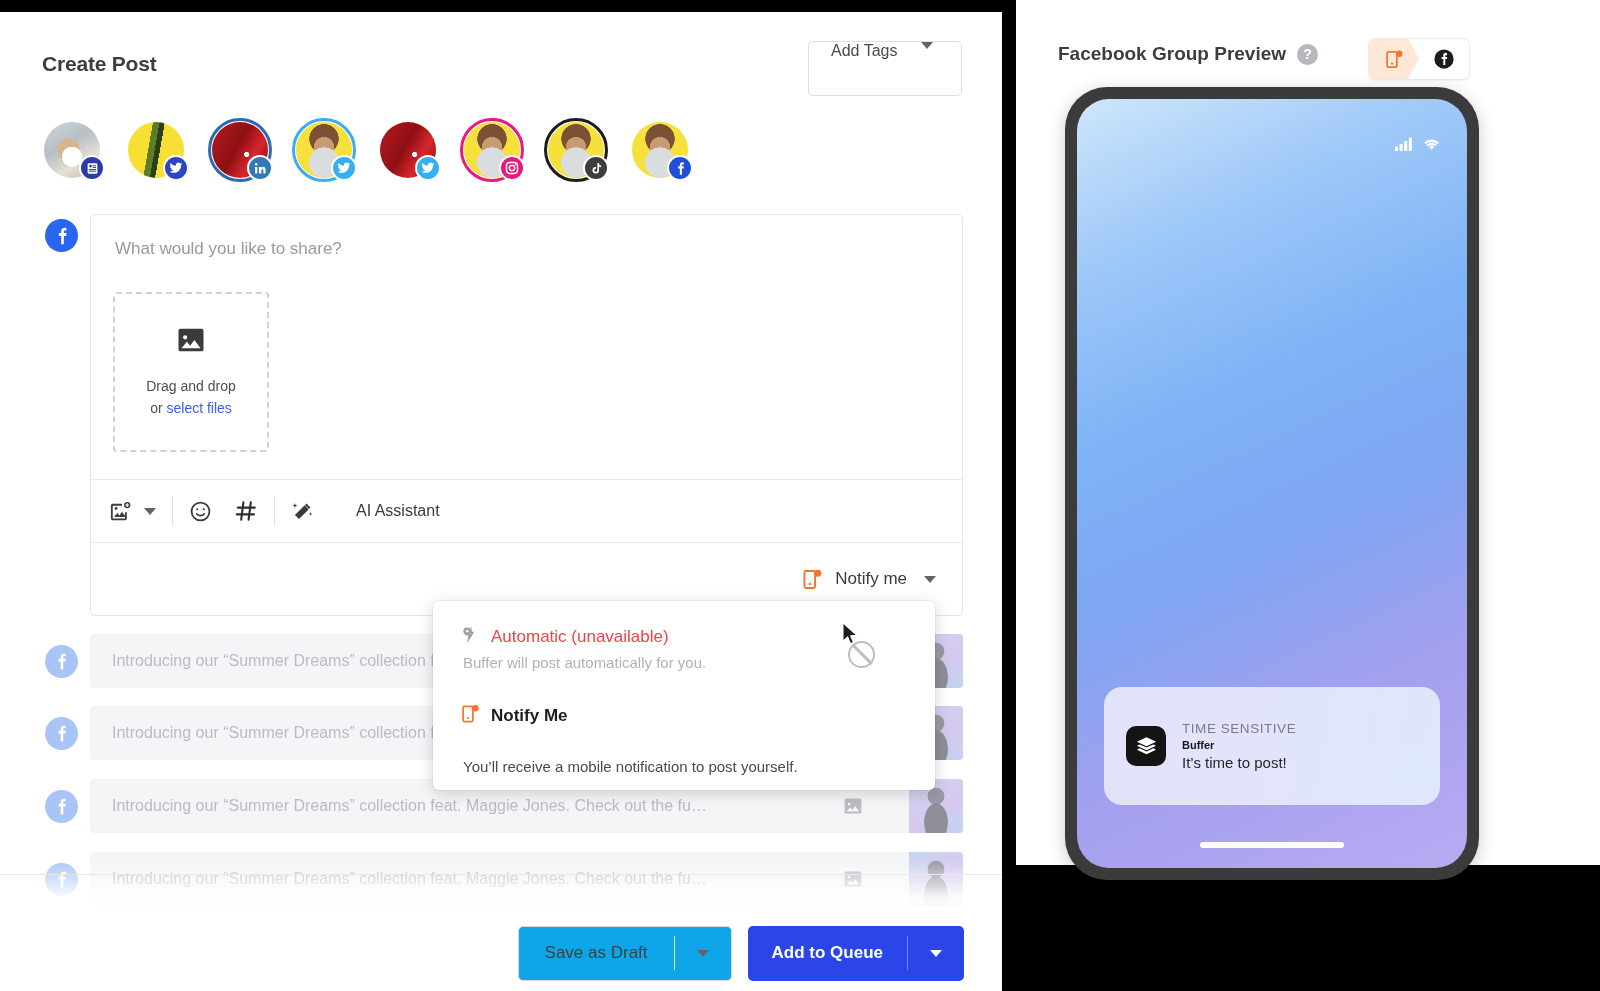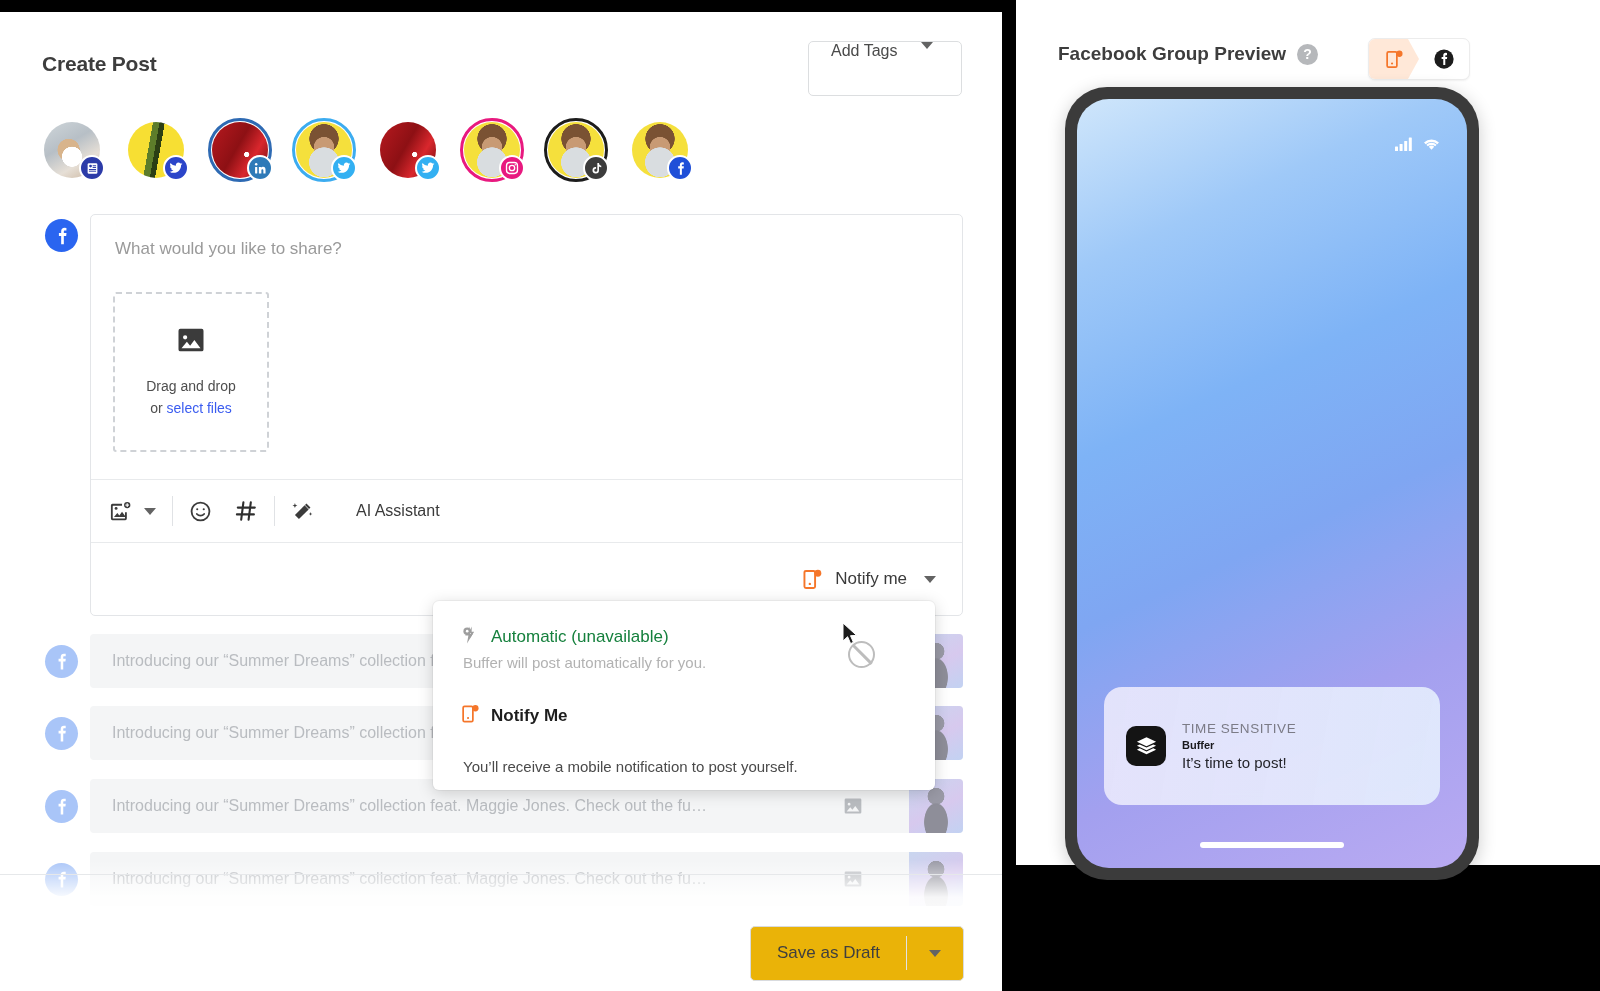--- a/index.html
+++ b/index.html
@@ -142,21 +142,21 @@
     background: #fff; border-radius: 6px;
     box-shadow: 0 3px 16px rgba(0,0,0,.17), 0 0 0 1px rgba(0,0,0,.04);
     z-index: 40;
   }
   .popup-item { position: absolute; left: 0; width: 502px; }
   .pi-auto { top: 26px; }
   .pi-notify { top: 105px; }
   .pi-head { display: flex; align-items: center; padding-left: 58px; position: relative; }
   .pi-ico { position: absolute; left: 27px; top: 50%; transform: translateY(-50%); }
   .pi-title { font-size: 17px; }
-  .pi-title.dim { color: #15803d; }
+  .pi-title.dim { color: #ef4444; }
   .pi-title.on { color: #1d1d1d; font-weight: bold; }
   .pi-sub { padding-left: 30px; margin-top: 7px; font-size: 15px; }
   .pi-sub.dim { color: #b2b2b2; }
   .pi-sub.on { color: #4a4a4a; margin-top: 32px; }
   .cursor-arrow { position: absolute; left: 409px; top: 21px; z-index: 3; }
   .cursor-block {
     position: absolute; left: 415px; top: 40px;
     width: 27px; height: 27px; border-radius: 50%;
     border: 2.5px solid #bdbdbd; z-index: 2;
   }
@@ -204,21 +204,21 @@
   
   .footer {
     position: absolute; left: 0; bottom: 0; width: 1002px; height: 100px;
     display: flex; align-items: center; justify-content: flex-end;
     padding-right: 38px; gap: 16px; z-index: 30;
   }
   .split-btn {
     display: flex; align-items: center; height: 55px;
     border-radius: 5px; cursor: pointer;
   }
-  .btn-draft { border: 1px solid #d9dbde; background: #eab308; }
+  .btn-draft { border: 1px solid #d9dbde; background: #0ea5e9; }
   .btn-draft .sb-label { padding: 0 26px; font-size: 17px; color: #3f3f3f; }
   .btn-draft .sb-div { width: 1px; height: 34px; background: #e1e3e6; }
   .btn-draft .sb-caret { padding: 0 22px; display: flex; }
   .btn-queue { background: #2a45e8; }
   .btn-queue .sb-label { padding: 0 24px; font-size: 17px; color: #fff; font-weight: bold; }
   .btn-queue .sb-div { width: 1px; height: 34px; background: rgba(255,255,255,.35); }
   .btn-queue .sb-caret { padding: 0 22px; display: flex; }
   .caret-white {
     width: 0; height: 0;
     border-left: 6px solid transparent; border-right: 6px solid transparent;
@@ -592,20 +592,27 @@
     </div>
 
     <div class="footer">
       <div class="split-btn btn-draft">
         <span class="sb-label">Save as Draft</span>
         <span class="sb-div"></span>
         <span class="sb-caret">
           <span class="caret"></span>
         </span>
       </div>
+      <div class="split-btn btn-queue">
+        <span class="sb-label">Add to Queue</span>
+        <span class="sb-div"></span>
+        <span class="sb-caret">
+          <span class="caret-white"></span>
+        </span>
+      </div>
     </div>
   </div>
 
   <div class="panel-divider"></div>
 
   <div class="right-panel">
     <div class="rp-title">
       <span>Facebook Group Preview</span>
       <span class="help-icon">?</span>
     </div>

